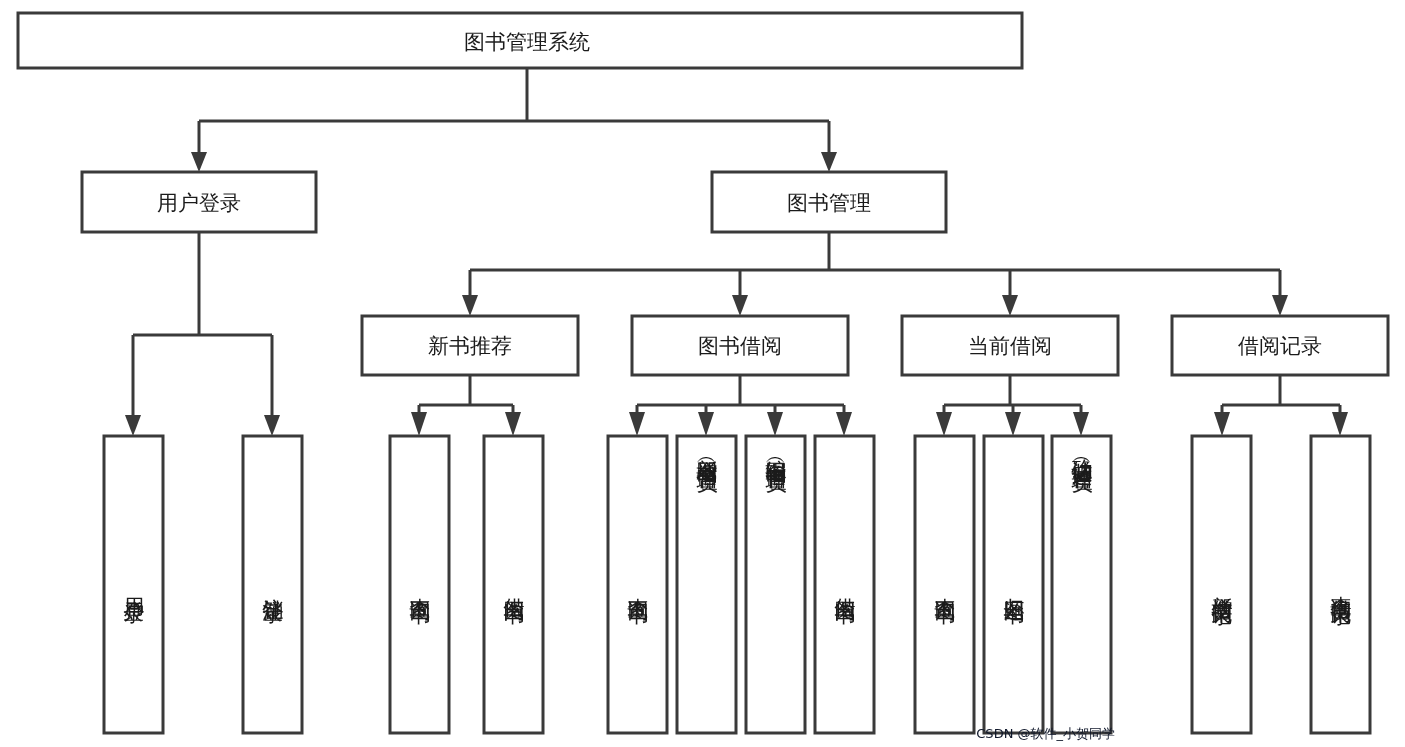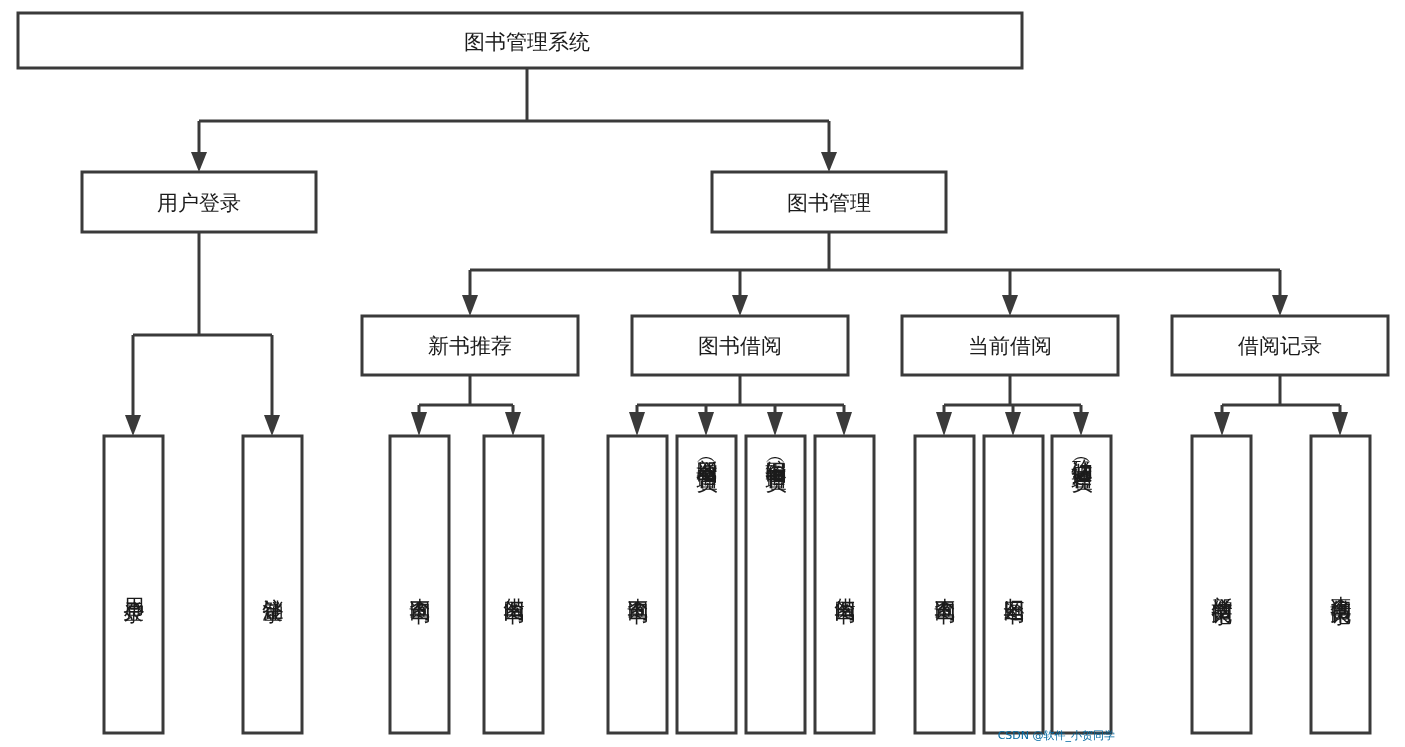--- a/index.html
+++ b/index.html
@@ -62,22 +62,22 @@
     font-size: 21px;
     color: #1b1b1b;
     line-height: 1;
     white-space: nowrap;
   }
   .watermark {
     position: absolute;
     right: 8px;
     bottom: 4px;
     font-family: "DejaVu Sans", "Liberation Sans", sans-serif;
-    font-size: 11px;
-    color: #0369a1;
+    font-size: 13px;
+    color: #0f172a;
     white-space: nowrap;
   }
 </style>
 </head>
 <body>
 
 <div id="diagram-root">
 
   <svg class="diagram" viewBox="0 0 1405 747" xmlns="http://www.w3.org/2000/svg">
 

